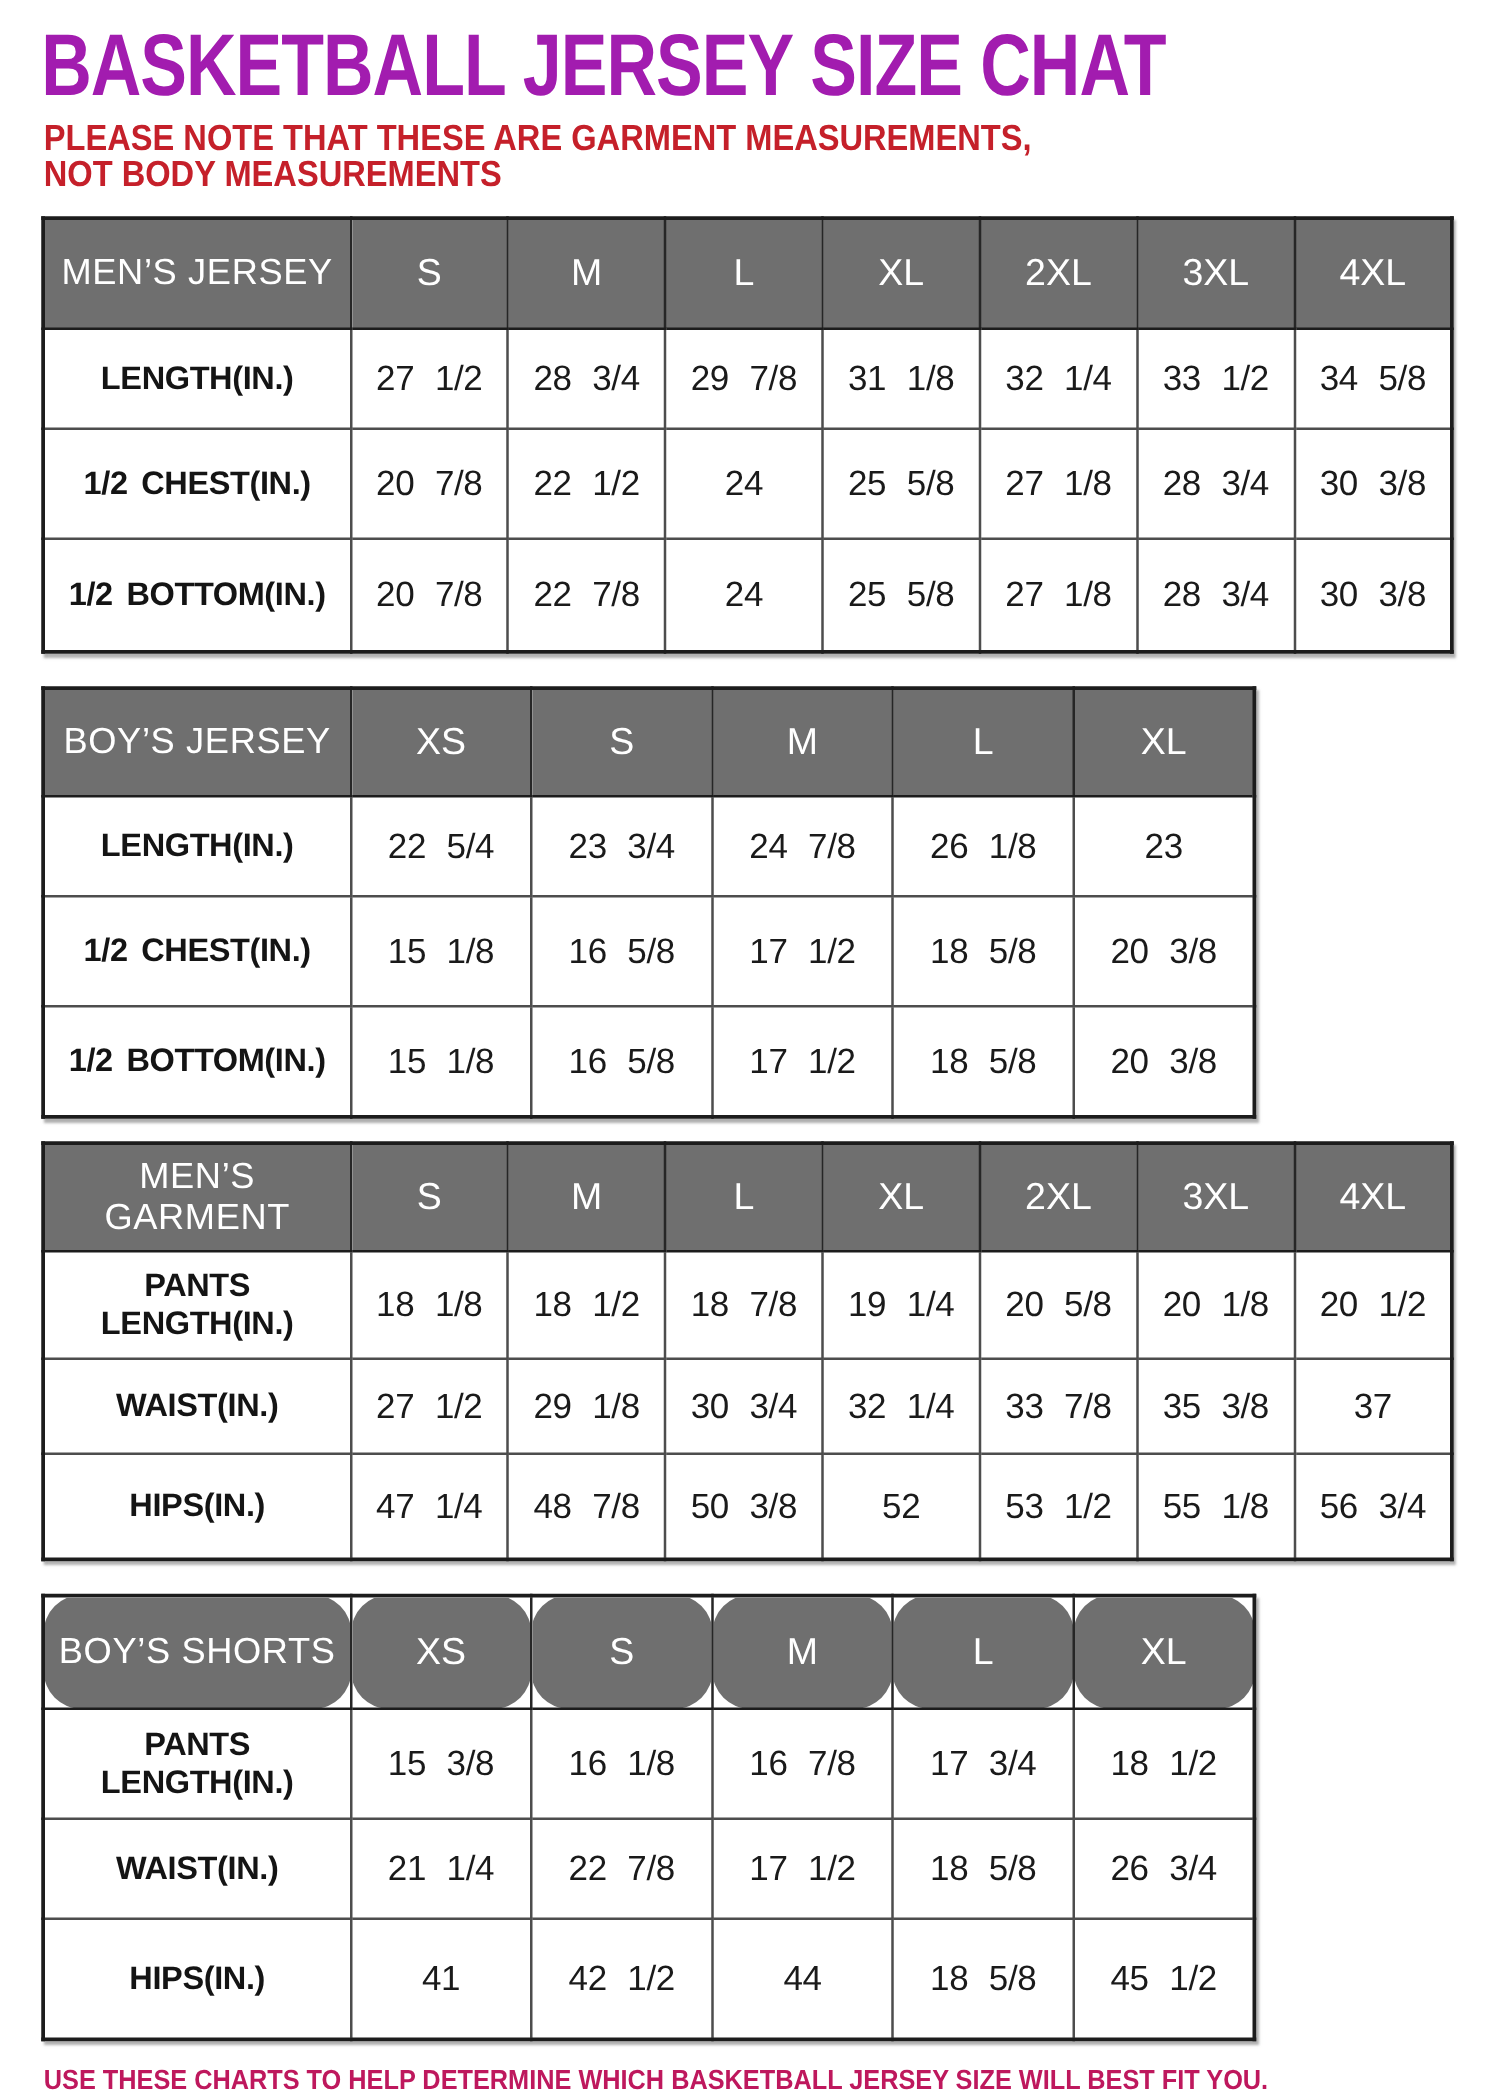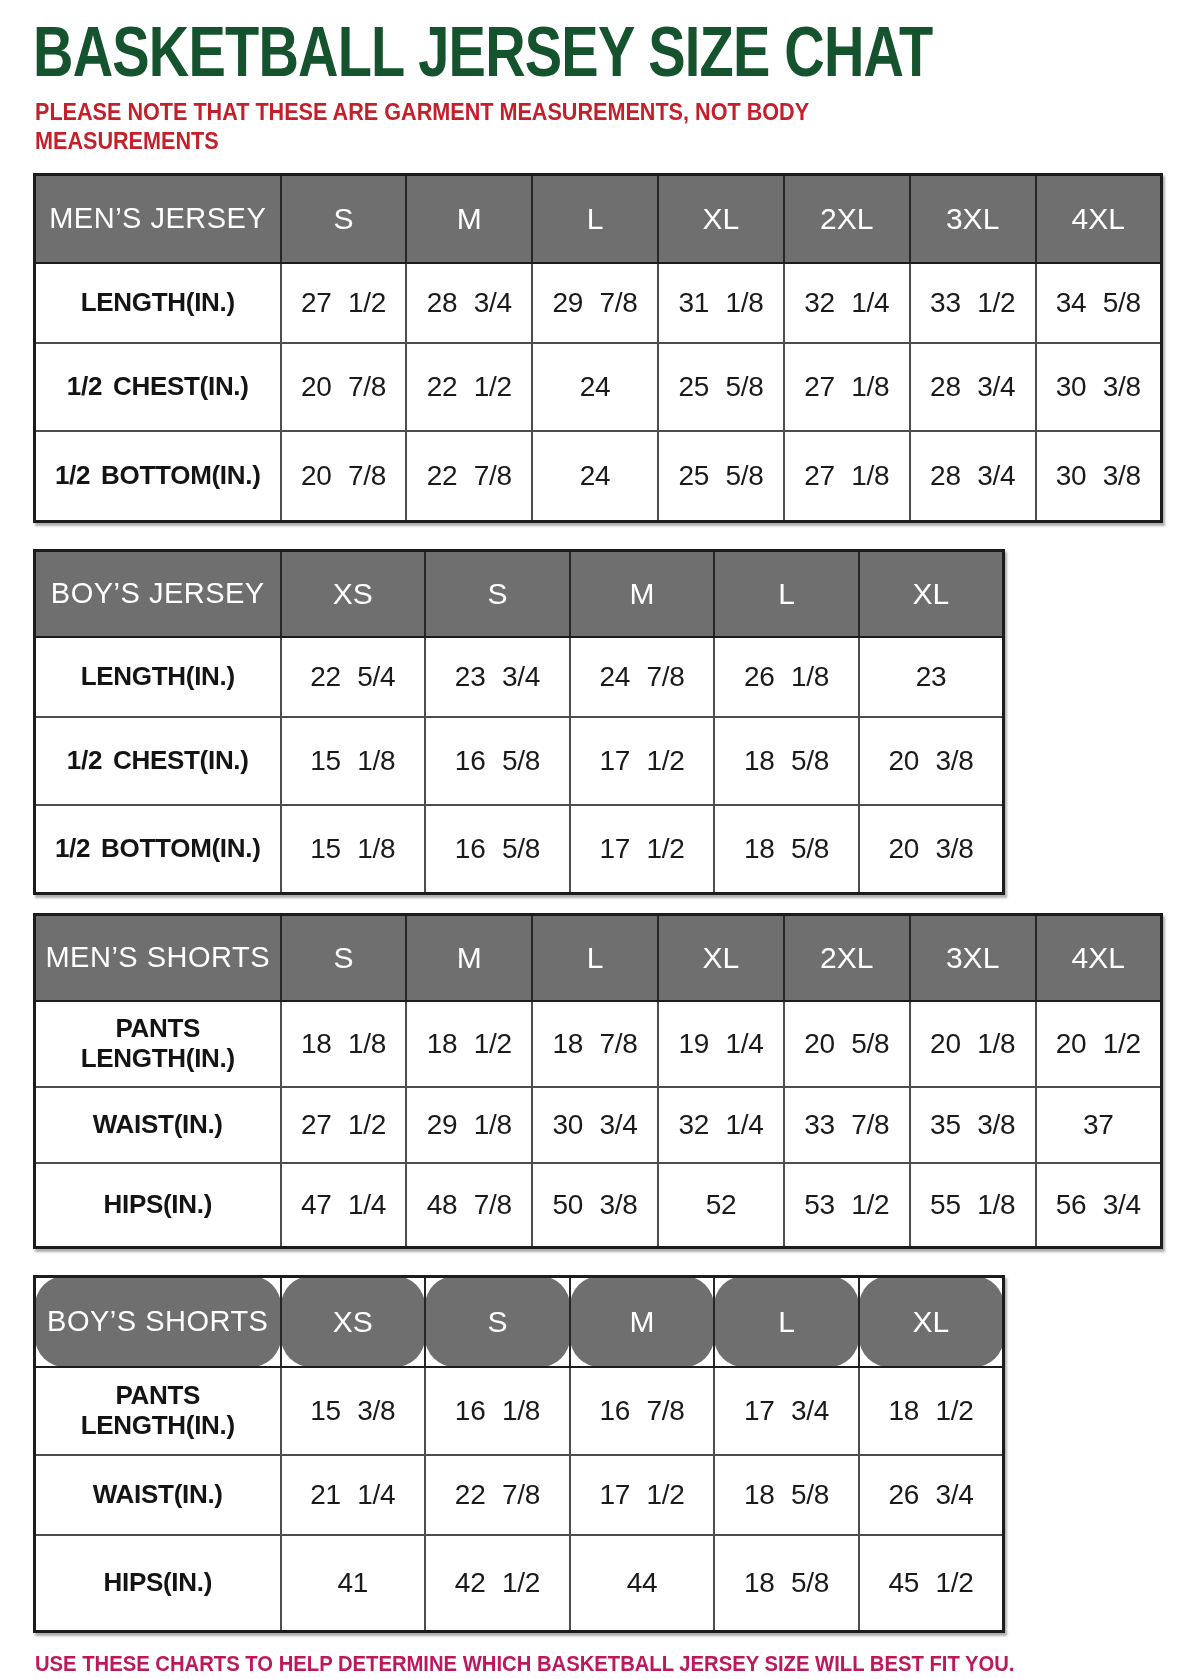--- a/index.html
+++ b/index.html
@@ -17,31 +17,31 @@
     box-sizing: border-box;
   }
   
   .page-title {
     margin: 6px 0 0 0;
     font-size: 70px;
     font-weight: 700;
     letter-spacing: -1px;
     line-height: 0.98;
     white-space: nowrap;
-    color: #14532d;
+    color: #a21caf;
   }
   .page-title .squeeze {
     display: inline-block;
     transform: scaleX(0.80);
     transform-origin: left center;
   }
   .note {
     margin: 10px 0 0 2px;
     width: 880px;
-    font-size: 24px;
+    font-size: 29px;
     font-weight: 700;
     line-height: 29px;
     color: #c5202a;
   }
   .note .squeeze {
     display: inline-block;
     transform: scaleX(0.90);
     transform-origin: left top;
   }
   
@@ -240,21 +240,21 @@
         <col>
         <col>
         <col>
         <col>
         <col>
         <col>
         <col>
       </colgroup>
       <thead>
         <tr>
-          <th class="table-name">MEN’S SHORTS</th>
+          <th class="table-name">MEN’S GARMENT</th>
           <th>S</th>
           <th>M</th>
           <th>L</th>
           <th>XL</th>
           <th>2XL</th>
           <th>3XL</th>
           <th>4XL</th>
         </tr>
       </thead>
       <tbody>

